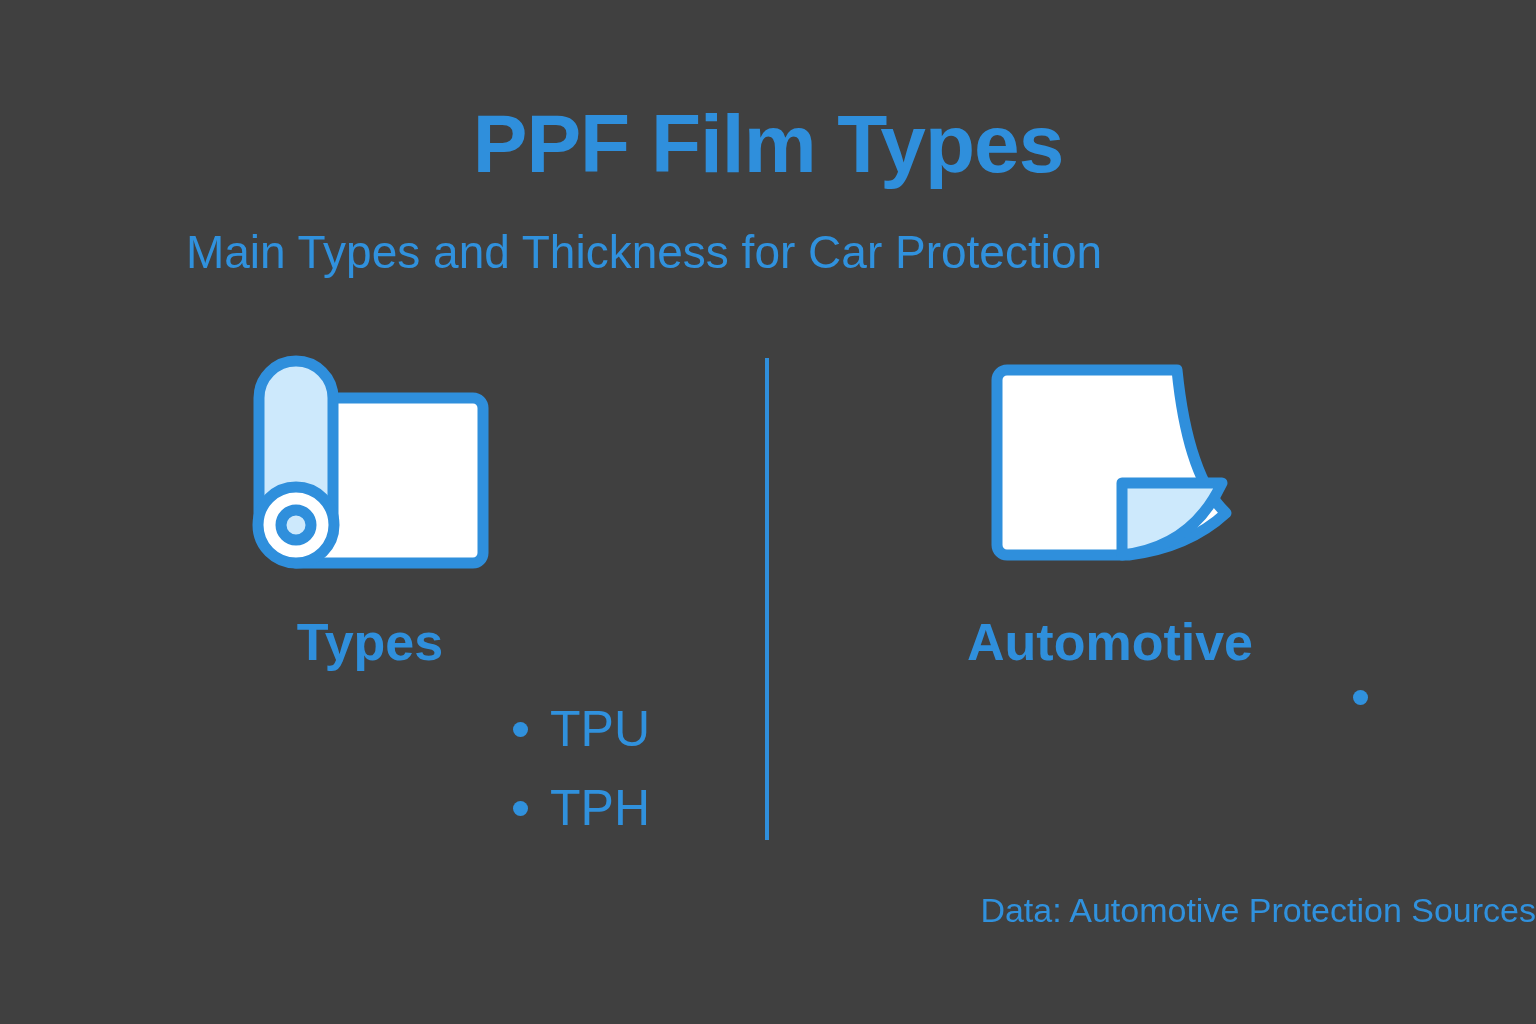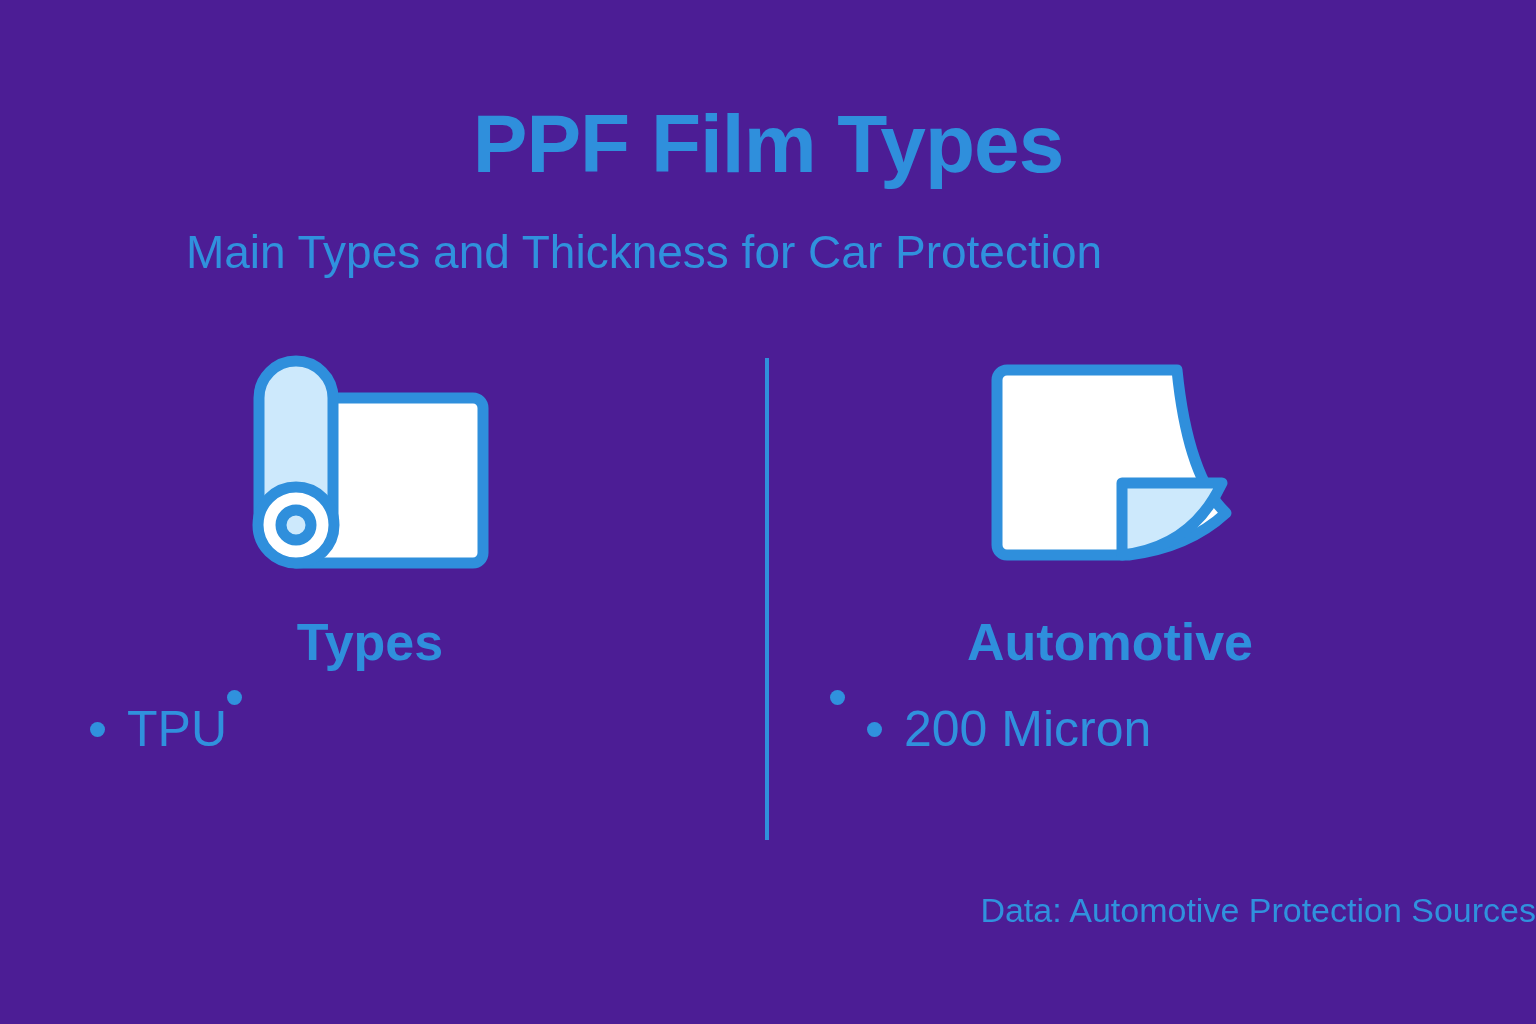--- a/index.html
+++ b/index.html
@@ -10,21 +10,21 @@
     width: 1536px;
     height: 1024px;
     background: #f8f9fa;
     font-family: "Liberation Sans", sans-serif;
     overflow: hidden;
   }
   #canvas {
     position: relative;
     width: 1536px;
     height: 1024px;
-    background: #4c1d95;
+    background: #404040;
   }
 
   
   .title {
     position: absolute;
     left: 0;
     top: 103px;
     width: 1536px;
     text-align: center;
     font-size: 82px;
@@ -81,22 +81,22 @@
     color: #2f8fdc;
     line-height: 1;
     white-space: nowrap;
   }
 
   .bullet-list {
     margin: 22px 0 0 0;
     padding: 0;
     list-style: none;
     display: flex;
-    flex-direction: row;
-    align-items: flex-start;
+    flex-direction: column;
+    align-items: flex-end;
   }
   .bullet-item {
     display: flex;
     align-items: center;
     font-size: 50px;
     font-weight: normal;
     color: #3091dd;
     line-height: 1.58;
     white-space: nowrap;
   }
@@ -149,20 +149,21 @@
 
     <div class="col-heading">Types</div>
 
     <ul class="bullet-list">
       <li class="bullet-item">
         <span class="bullet-dot"></span>
         <span>TPU</span>
       </li>
       <li class="bullet-item">
         <span class="bullet-dot"></span>
+        <span>TPH</span>
       </li>
     </ul>
   </div>
 
   <div class="column right">
 
     <div class="icon-wrap">
       <svg width="262" height="225" viewBox="0 0 262 225">
 
         <path d="M 18 30 A 10 10 0 0 1 28 20 L 198 20
@@ -173,22 +174,18 @@
         <path d="M 143 133 L 243 133 C 222 178 188 200 143 205 Z" fill="#cde9fc" stroke="#2f8fdc" stroke-width="11" stroke-linecap="round" stroke-linejoin="round"></path>
       </svg>
     </div>
 
     <div class="col-heading">Automotive</div>
 
     <ul class="bullet-list">
       <li class="bullet-item">
         <span class="bullet-dot"></span>
       </li>
-      <li class="bullet-item">
-        <span class="bullet-dot"></span>
-        <span>200 Micron</span>
-      </li>
     </ul>
   </div>
 
   <div class="footer">Data: Automotive Protection Sources</div>
 
 </div>
 
 </body></html>

